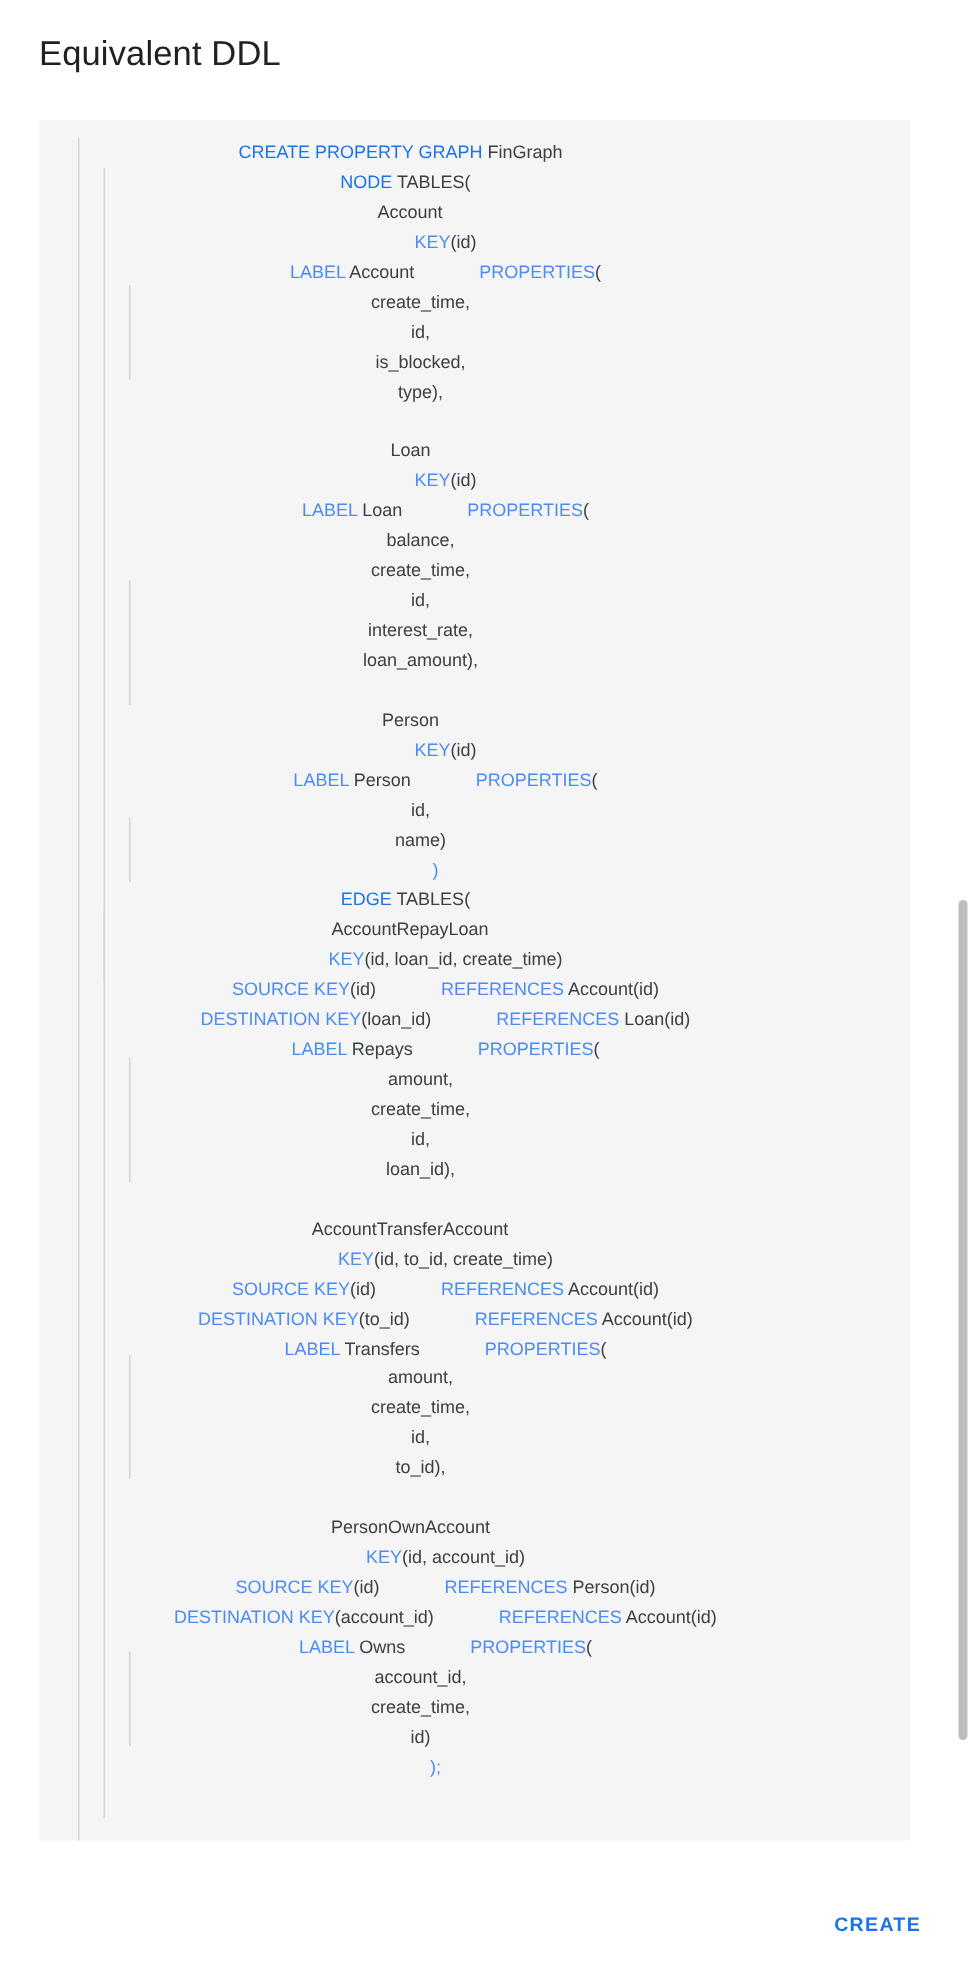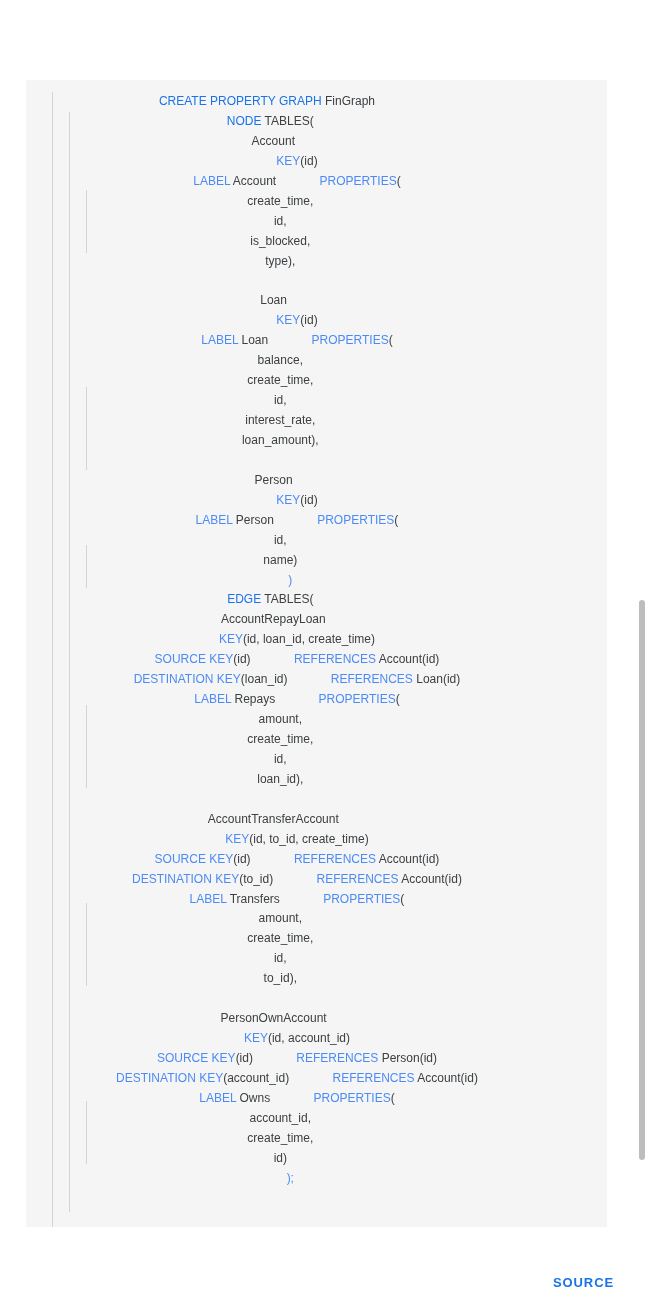--- a/index.html
+++ b/index.html
@@ -98,33 +98,34 @@
     padding: 8px 10px;
     cursor: pointer;
     font-family: "Liberation Sans", sans-serif;
   }
 </style>
 </head>
 <body>
 
 <div class="dialog">
 
+  <div class="dialog-title">Equivalent DDL</div>
 
   <div class="code-surface">
     <div class="guide" style="left:26px; top:12px; height:1140px;"></div>
     <div class="guide" style="left:43px; top:32px; height:540px;"></div>
     <div class="guide" style="left:43px; top:527px; height:605px;"></div>
     <div class="guide" style="left:60px; top:110px; height:63px;"></div>
     <div class="guide" style="left:60px; top:307px; height:83px;"></div>
     <div class="guide" style="left:60px; top:465px; height:43px;"></div>
     <div class="guide" style="left:60px; top:625px; height:83px;"></div>
     <div class="guide" style="left:60px; top:823px; height:83px;"></div>
     <div class="guide" style="left:60px; top:1021px; height:63px;"></div>
 
     <div class="code-block" id="code-block"><div class="code-line"><span class="kw">CREATE PROPERTY GRAPH </span><span class="plain">FinGraph</span></div><div class="code-line"><span class="plain">  </span><span class="kw">NODE</span><span class="plain"> TABLES(</span></div><div class="code-line"><span class="plain">    Account</span></div><div class="code-line"><span class="plain">      </span><span class="kw2">KEY</span><span class="plain">(</span><span class="plain">id</span><span class="plain">)</span></div><div class="code-line"><span class="plain">      </span><span class="kw2">LABEL</span><span class="plain"> Account </span><span class="kw2">PROPERTIES</span><span class="plain">(</span></div><div class="code-line"><span class="plain">        create_time,</span></div><div class="code-line"><span class="plain">        id,</span></div><div class="code-line"><span class="plain">        is_blocked,</span></div><div class="code-line"><span class="plain">        type),</span></div><div class="code-line">&nbsp;</div><div class="code-line"><span class="plain">    Loan</span></div><div class="code-line"><span class="plain">      </span><span class="kw2">KEY</span><span class="plain">(id)</span></div><div class="code-line"><span class="plain">      </span><span class="kw2">LABEL</span><span class="plain"> Loan </span><span class="kw2">PROPERTIES</span><span class="plain">(</span></div><div class="code-line"><span class="plain">        balance,</span></div><div class="code-line"><span class="plain">        create_time,</span></div><div class="code-line"><span class="plain">        id,</span></div><div class="code-line"><span class="plain">        interest_rate,</span></div><div class="code-line"><span class="plain">        loan_amount),</span></div><div class="code-line">&nbsp;</div><div class="code-line"><span class="plain">    Person</span></div><div class="code-line"><span class="plain">      </span><span class="kw2">KEY</span><span class="plain">(id)</span></div><div class="code-line"><span class="plain">      </span><span class="kw2">LABEL</span><span class="plain"> Person </span><span class="kw2">PROPERTIES</span><span class="plain">(</span></div><div class="code-line"><span class="plain">        id,</span></div><div class="code-line"><span class="plain">        name)</span></div><div class="code-line"><span class="plain">  </span><span class="kw2">)</span></div><div class="code-line"><span class="plain">  </span><span class="kw">EDGE</span><span class="plain"> TABLES(</span></div><div class="code-line"><span class="plain">    AccountRepayLoan</span></div><div class="code-line"><span class="plain">      </span><span class="kw2">KEY</span><span class="plain">(id, loan_id, create_time)</span></div><div class="code-line"><span class="plain">      </span><span class="kw2">SOURCE KEY</span><span class="plain">(id) </span><span class="kw2">REFERENCES</span><span class="plain"> Account(id)</span></div><div class="code-line"><span class="plain">      </span><span class="kw2">DESTINATION KEY</span><span class="plain">(loan_id) </span><span class="kw2">REFERENCES</span><span class="plain"> Loan(id)</span></div><div class="code-line"><span class="plain">      </span><span class="kw2">LABEL</span><span class="plain"> Repays </span><span class="kw2">PROPERTIES</span><span class="plain">(</span></div><div class="code-line"><span class="plain">        amount,</span></div><div class="code-line"><span class="plain">        create_time,</span></div><div class="code-line"><span class="plain">        id,</span></div><div class="code-line"><span class="plain">        loan_id),</span></div><div class="code-line">&nbsp;</div><div class="code-line"><span class="plain">    AccountTransferAccount</span></div><div class="code-line"><span class="plain">      </span><span class="kw2">KEY</span><span class="plain">(id, to_id, create_time)</span></div><div class="code-line"><span class="plain">      </span><span class="kw2">SOURCE KEY</span><span class="plain">(id) </span><span class="kw2">REFERENCES</span><span class="plain"> Account(id)</span></div><div class="code-line"><span class="plain">      </span><span class="kw2">DESTINATION KEY</span><span class="plain">(to_id) </span><span class="kw2">REFERENCES</span><span class="plain"> Account(id)</span></div><div class="code-line"><span class="plain">      </span><span class="kw2">LABEL</span><span class="plain"> Transfers </span><span class="kw2">PROPERTIES</span><span class="plain">(</span></div><div class="code-line"><span class="plain">        amount,</span></div><div class="code-line"><span class="plain">        create_time,</span></div><div class="code-line"><span class="plain">        id,</span></div><div class="code-line"><span class="plain">        to_id),</span></div><div class="code-line">&nbsp;</div><div class="code-line"><span class="plain">    PersonOwnAccount</span></div><div class="code-line"><span class="plain">      </span><span class="kw2">KEY</span><span class="plain">(id, account_id)</span></div><div class="code-line"><span class="plain">      </span><span class="kw2">SOURCE KEY</span><span class="plain">(id) </span><span class="kw2">REFERENCES</span><span class="plain"> Person(id)</span></div><div class="code-line"><span class="plain">      </span><span class="kw2">DESTINATION KEY</span><span class="plain">(account_id) </span><span class="kw2">REFERENCES</span><span class="plain"> Account(id)</span></div><div class="code-line"><span class="plain">      </span><span class="kw2">LABEL</span><span class="plain"> Owns </span><span class="kw2">PROPERTIES</span><span class="plain">(</span></div><div class="code-line"><span class="plain">        account_id,</span></div><div class="code-line"><span class="plain">        create_time,</span></div><div class="code-line"><span class="plain">        id)</span></div><div class="code-line"><span class="plain">  </span><span class="kw2">);</span></div></div>
   </div>
 
   <div class="scrollbar-track">
     <div class="scrollbar-thumb"></div>
   </div>
 
-  <button class="close-button">SOURCE</button>
+  <button class="close-button">CREATE</button>
 </div>
 
 </body></html>

